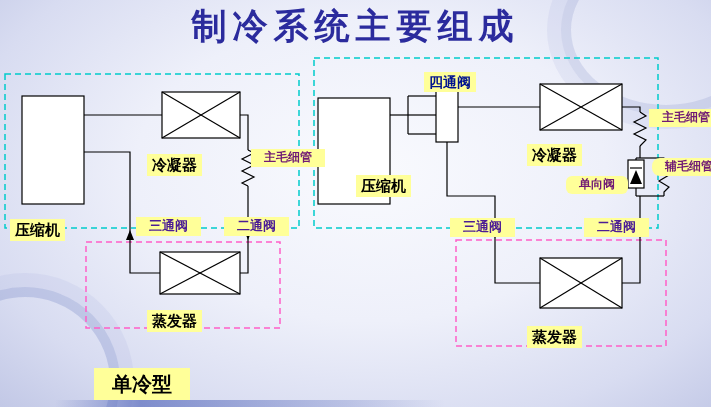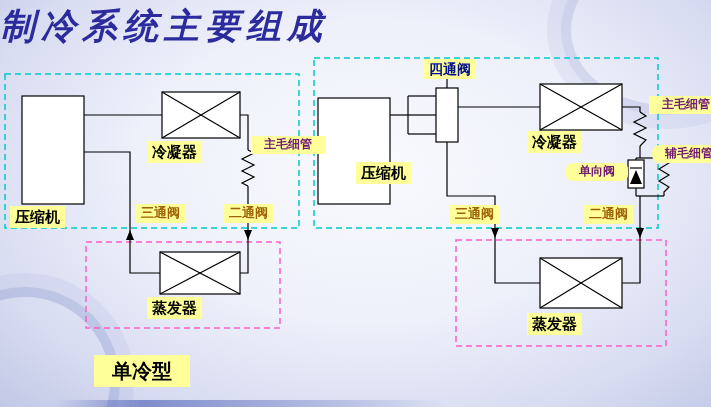--- a/index.html
+++ b/index.html
@@ -8,34 +8,34 @@
     background: radial-gradient(ellipse at 52% 42%, #f9fafe 0%, #eef0fa 45%, #d8dcf1 78%, #c2c8e6 100%);
     font-family:"Liberation Sans","DejaVu Sans",sans-serif;
   }
   .deco{position:absolute;border-radius:50%;border:10px solid rgba(150,160,210,0.28);
         box-shadow:0 0 0 14px rgba(150,160,210,0.12);}
   .deco-tr{width:190px;height:150px;right:-60px;top:-55px;}
   .deco-bl{width:170px;height:170px;left:-70px;bottom:-70px;border-color:rgba(120,135,200,0.30);}
   .deco-strip{position:absolute;left:55px;bottom:0;width:390px;height:7px;
     background:linear-gradient(to right, rgba(80,100,185,0), rgba(80,100,185,0.65) 22%, rgba(80,100,185,0.25) 75%, rgba(80,100,185,0));}
   .title{
-    position:absolute;top:3px;left:0;width:100%;
+    position:absolute;top:3px;left:0;width:100%;text-align:center;
     font-family:"DejaVu Serif","Liberation Serif",serif;font-weight:bold;
-    font-size:35px;letter-spacing:6px;color:#2B2B9D;font-style:italic;
+    font-size:35px;letter-spacing:6px;color:#2B2B9D;
   }
   svg.art{position:absolute;left:0;top:0;}
   .wire{stroke:#000;stroke-width:1.2;fill:none;}
   .comp{stroke:#000;stroke-width:1.2;fill:#ffffff;}
   .arrow{fill:#000;stroke:none;}
   .cyanbox{fill:none;stroke:#00CBCB;stroke-width:1.5;stroke-dasharray:6 4;}
   .pinkbox{fill:none;stroke:#FF5FC8;stroke-width:1.5;stroke-dasharray:6 4;}
   .lbl{position:absolute;background:#FFFF99;font-weight:bold;color:#000;
-       padding:1px 5px;font-size:15px;line-height:1.3;white-space:nowrap;}
+       padding:1px 5px;font-size:15px;line-height:1.3;white-space:nowrap;margin-top:13px;}
   .lbl.small{font-size:12px;color:#701a75;padding:1px 13px;}
-  .lbl.valve{font-size:13px;color:#a16207;padding:1px 5px;}
+  .lbl.valve{font-size:13px;color:#4c1d95;padding:1px 13px;}
   .lbl.mid{font-size:14px;color:#00128F;}
   .lbl.caption{font-size:20px;padding:3px 18px;color:#000;}
   
   .l-comp{left:10px;top:206px;} .l-cond{left:147px;top:141px;}
   .l-mcap{left:251px;top:136px;} .l-3way{left:136px;top:204px;}
   .l-2way{left:224px;top:204px;} .l-evap{left:147px;top:297px;}
   .l-capt{left:94px;top:355px;}
   
   .r-4way{left:424px;top:59px;} .r-comp{left:356px;top:162px;}
   .r-cond{left:527px;top:131px;} .r-mcap{left:649px;top:96px;}

